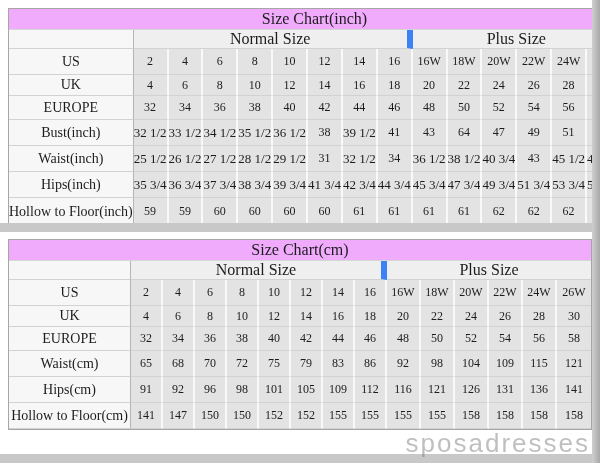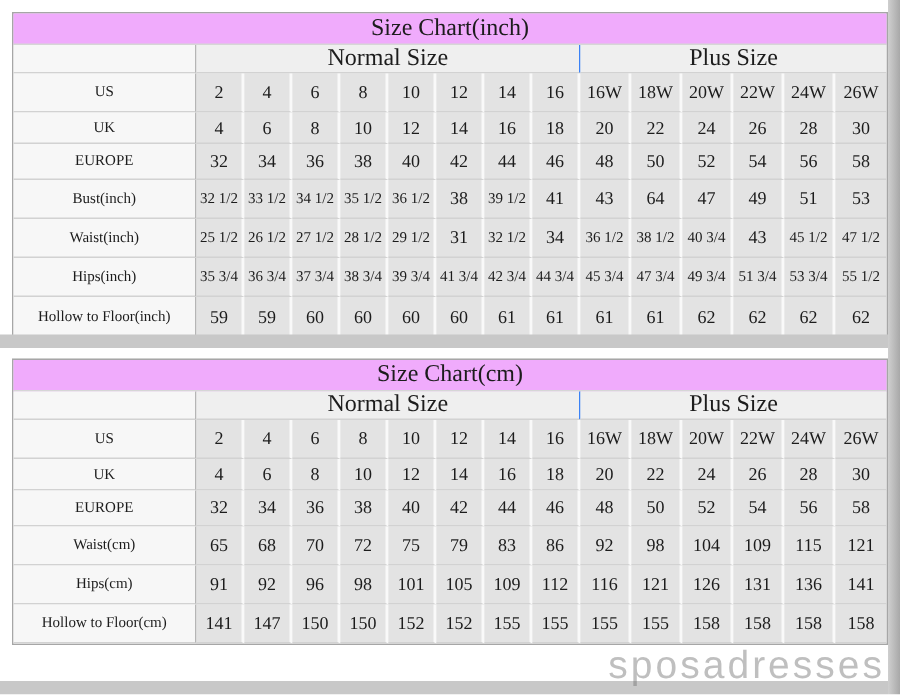--- a/index.html
+++ b/index.html
@@ -66,35 +66,35 @@
   .corner-cell {
     background: #f7f7f7;
     border-right: 1px solid #b5b5b5;
     border-bottom: 1px solid #d2d2d2;
   }
   .group-cell {
     background: #efefef;
     font-size: 16px;
     border-bottom: 1px solid #d2d2d2;
   }
-  .group-cell.first { border-right: 1px solid #3b82f6; margin-top: 16px; }
+  .group-cell.first { border-right: 6px solid #3b82f6; margin-top: 16px; }
 
   .label-cell {
     background: #f7f7f7;
-    font-size: 10px;
+    font-size: 14px;
     border-right: 1px solid #b5b5b5;
     border-bottom: 1px solid #d2d2d2;
   }
   .value-cell {
     background: #e3e3e3;
     font-size: 12px;
     border-right: 2px solid #f9f9f9;
     border-bottom: 1px solid #d2d2d2;
   }
-  .value-cell.frac { font-size: 10px; }
+  .value-cell.frac { font-size: 13px; }
   .value-cell.last { border-right: none; }
 
   .watermark {
     position: absolute;
     left: 350px; top: 428px;
     width: 240px;
     text-align: right;
     font-family: "Liberation Sans", sans-serif;
     font-size: 26px;
     letter-spacing: 2px;

